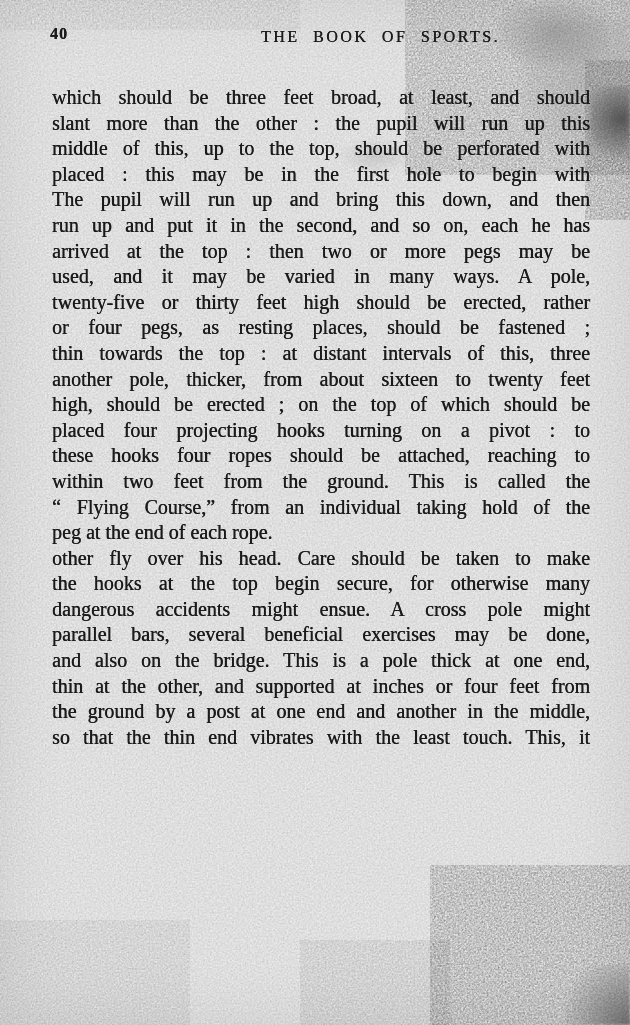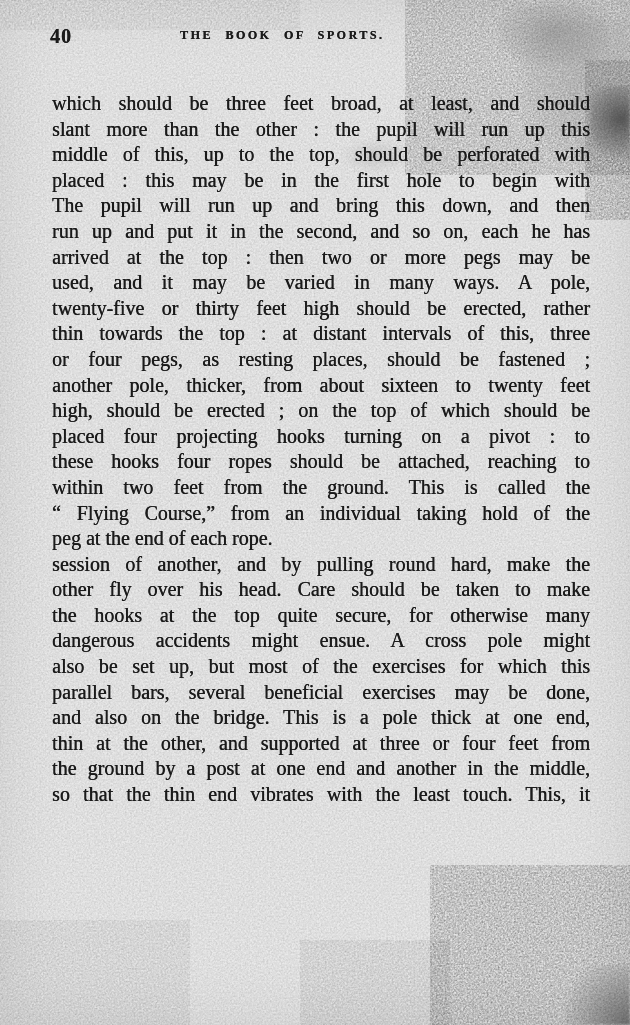--- a/index.html
+++ b/index.html
@@ -18,34 +18,34 @@
     position:relative;
     width:630px;height:1025px;
     background:var(--paper);
     color:var(--ink);
     box-shadow:inset 0 0 60px rgba(120,120,120,.18);
     overflow:hidden;
   }
   
   .page-number{
     position:absolute;left:50px;top:25px;
-    font-size:20px;font-weight:bold;
+    font-size:16px;font-weight:bold;
     letter-spacing:1px;
     text-shadow:.3px 0 0 currentColor;
   }
   .running-title{
     position:absolute;left:180px;top:28px;width:320px;
-    text-align:left;
-    font-size:12px;font-weight:bold;
+    text-align:right;
+    font-size:16px;font-weight:normal;
     letter-spacing:2.5px;word-spacing:7px;
     text-shadow:.3px 0 0 currentColor;
   }
   
   .text-block{
-    position:absolute;left:52px;top:91px;width:538px;
+    position:absolute;left:52px;top:85px;width:538px;
     font-size:20px;
     text-shadow:.35px 0 0 currentColor;
   }
   .line{
     height:25.6px;
     line-height:25.6px;
     text-align:justify;
     text-align-last:justify;
     overflow:visible;
   }
@@ -118,34 +118,32 @@
   <div class="text-block">
       <div class="line">which should be three feet broad, at least, and should</div>
       <div class="line">slant more than the other : the pupil will run up this</div>
       <div class="line">middle of this, up to the top, should be perforated with</div>
       <div class="line">placed : this may be in the first hole to begin with</div>
       <div class="line">The pupil will run up and bring this down, and then</div>
       <div class="line">run up and put it in the second, and so on, each he has</div>
       <div class="line">arrived at the top : then two or more pegs may be</div>
       <div class="line">used, and it may be varied in many ways. A pole,</div>
       <div class="line">twenty-five or thirty feet high should be erected, rather</div>
+      <div class="line">or four pegs, as resting places, should be fastened ;</div>
       <div class="line">thin towards the top : at distant intervals of this, three</div>
-      <div class="line">or four pegs, as resting places, should be fastened ;</div>
       <div class="line">another pole, thicker, from about sixteen to twenty feet</div>
       <div class="line">high, should be erected ; on the top of which should be</div>
       <div class="line">placed four projecting hooks turning on a pivot : to</div>
       <div class="line">these hooks four ropes should be attached, reaching to</div>
       <div class="line">within two feet from the ground. This is called the</div>
       <div class="line">“ Flying Course,” from an individual taking hold of the</div>
       <div class="line endline">peg at the end of each rope.</div>
-      <div class="line">session of another, and by pulling round hard, make the</div>
       <div class="line">other fly over his head. Care should be taken to make</div>
-      <div class="line">the hooks at the top quite secure, for otherwise many</div>
+      <div class="line">the hooks at the top begin secure, for otherwise many</div>
       <div class="line">dangerous accidents might ensue. A cross pole might</div>
-      <div class="line">also be set up, but most of the exercises for which this</div>
       <div class="line">parallel bars, several beneficial exercises may be done,</div>
       <div class="line">and also on the bridge. This is a pole thick at one end,</div>
-      <div class="line">thin at the other, and supported at three or four feet from</div>
+      <div class="line">thin at the other, and supported at inches or four feet from</div>
       <div class="line">the ground by a post at one end and another in the middle,</div>
       <div class="line">so that the thin end vibrates with the least touch. This, it</div>
     </div>
 
 </div>
 
 </body></html>

